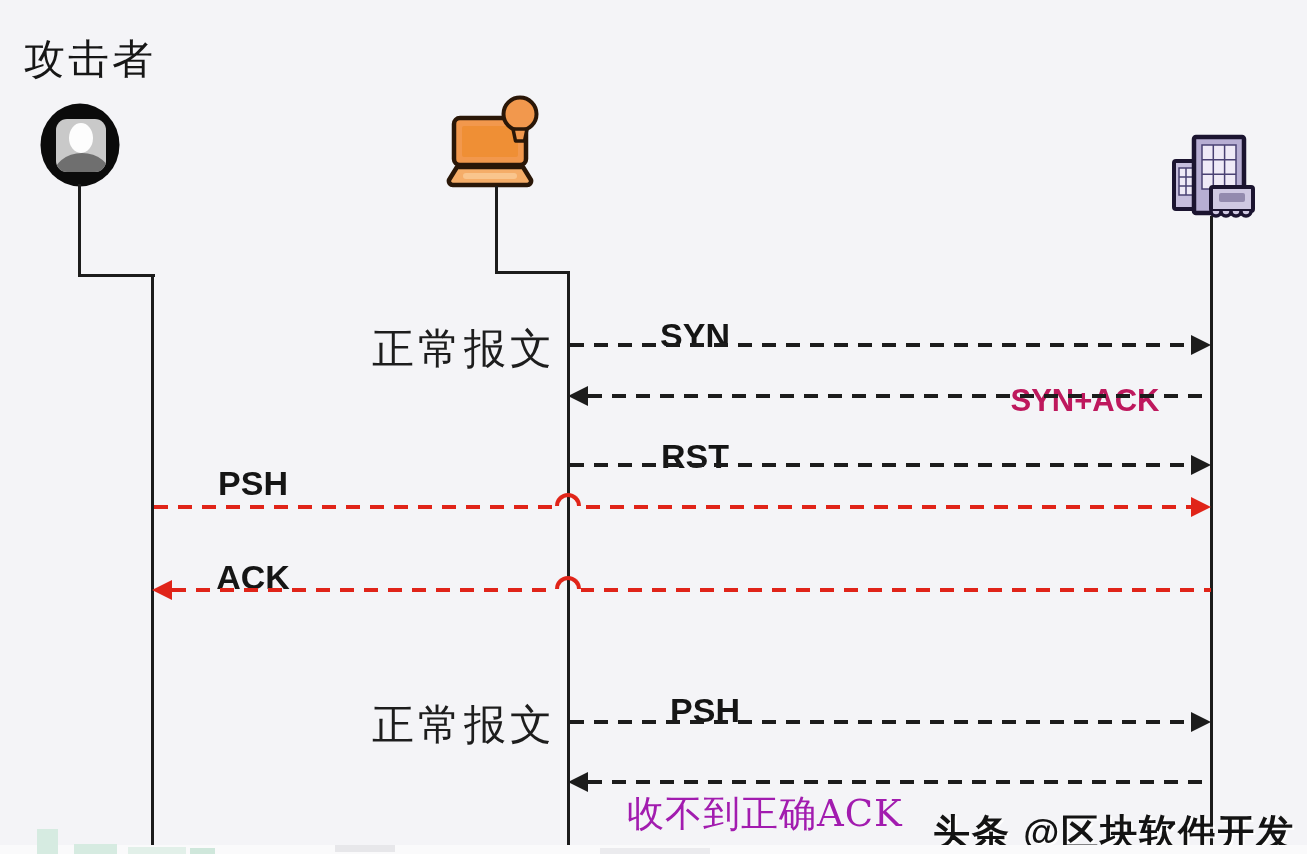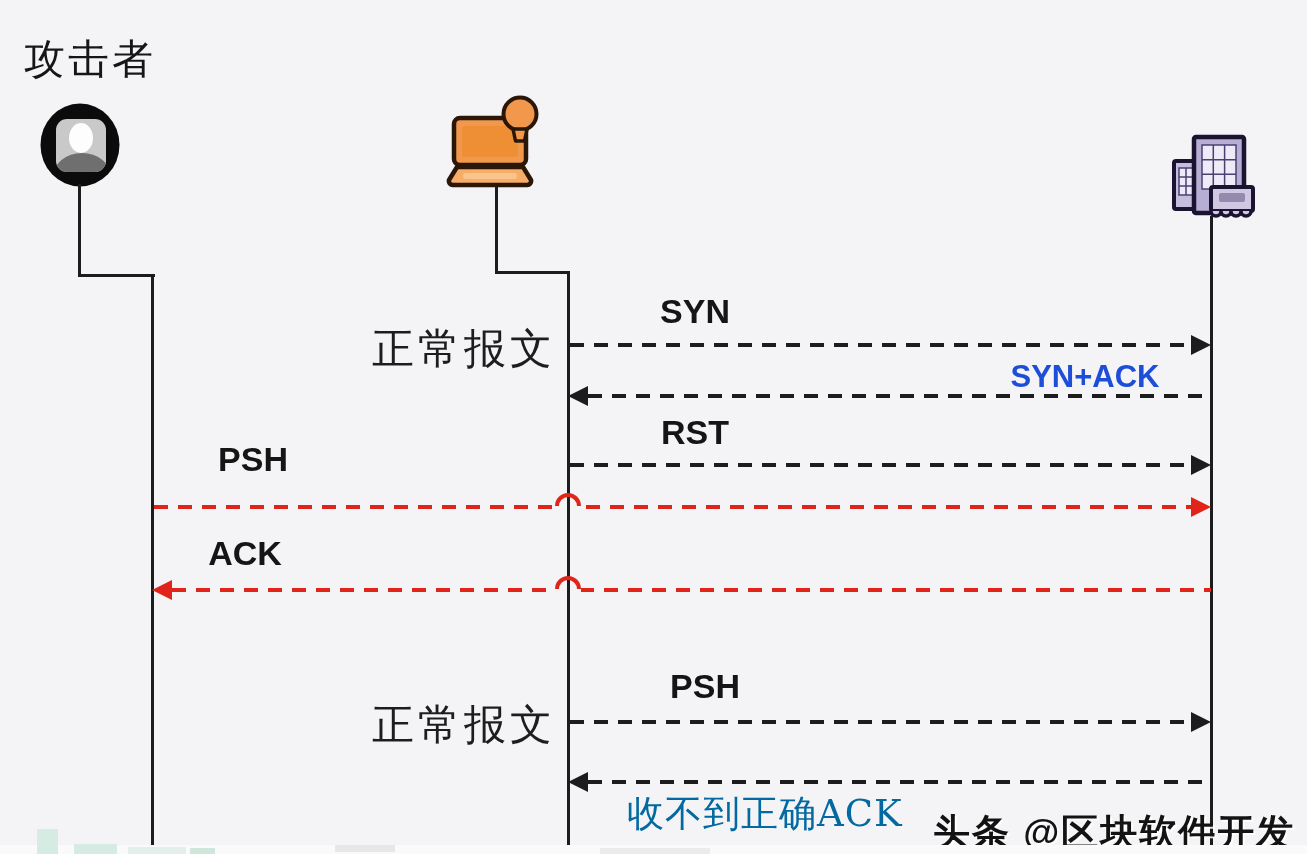--- a/index.html
+++ b/index.html
@@ -22,34 +22,34 @@
   .head.red.right { border-left-color:#e02419; }
   .head.red.left  { border-right-color:#e02419; }
   .gap { position:absolute; height:6px; background:#f4f4f7; }
   .hop {
     position:absolute; width:26px; height:13px;
     border:4px solid #e02419; border-bottom:none;
     border-radius:13px 13px 0 0; box-sizing:border-box;
   }
   .msg {
     position:absolute; font-weight:600; font-size:34px; color:#151515;
-    text-align:center; white-space:nowrap;
+    text-align:center; white-space:nowrap;margin-top:24px;
   }
   .cn {
     position:absolute; font-family:"DejaVu Serif","Liberation Serif",serif;
     font-size:42px; color:#1d1d1d; letter-spacing:4px; white-space:nowrap;
   }
   .actor-label {
     position:absolute; font-family:"DejaVu Serif","Liberation Serif",serif;
     font-size:41px; color:#161616; letter-spacing:3px; white-space:nowrap;
   }
-  .synack { font-size:31px; color:#1d4ed8; }
+  .synack { font-size:31px; color:#be185d; }
   .noack {
     position:absolute; font-family:"DejaVu Serif","Liberation Serif",serif;
-    font-size:37px; color:#0369a1; letter-spacing:1px; white-space:nowrap;
+    font-size:37px; color:#a21caf; letter-spacing:1px; white-space:nowrap;
   }
   .wm {
     position:absolute; font-size:37px; font-weight:bold; color:#131313;
     letter-spacing:2px; white-space:nowrap;
     text-shadow:2px 2px 0 rgba(255,255,255,.85);
   }
   .frag { position:absolute; }
   svg { position:absolute; display:block; }
 </style>
 </head>
@@ -119,21 +119,21 @@
   <div class="dash" style="left:570px; top:463px; width:621px;"></div>
   <div class="head right" style="left:1191px; top:455px;"></div>
 
   <div class="msg" style="left:188px; top:440px; width:130px;">PSH</div>
   <div class="dash red" style="left:154px; top:505px; width:1037px;"></div>
   <div class="gap" style="left:555px; top:504px; width:26px;"></div>
   <div class="lifeline" style="left:567px; top:496px; width:3px; height:22px;"></div>
   <div class="hop" style="left:555px; top:493px;"></div>
   <div class="head red right" style="left:1191px; top:497px;"></div>
 
-  <div class="msg" style="left:180px; top:534px; width:130px;">ACK</div>
+  <div class="msg" style="left:188px; top:534px; width:130px;">ACK</div>
   <div class="dash red" style="left:172px; top:588px; width:1039px;"></div>
   <div class="gap" style="left:555px; top:587px; width:26px;"></div>
   <div class="lifeline" style="left:567px; top:579px; width:3px; height:22px;"></div>
   <div class="hop" style="left:555px; top:576px;"></div>
   <div class="head red left" style="left:152px; top:580px;"></div>
 
   <div class="msg" style="left:640px; top:667px; width:130px;">PSH</div>
   <div class="dash" style="left:570px; top:720px; width:621px;"></div>
   <div class="head right" style="left:1191px; top:712px;"></div>
 

